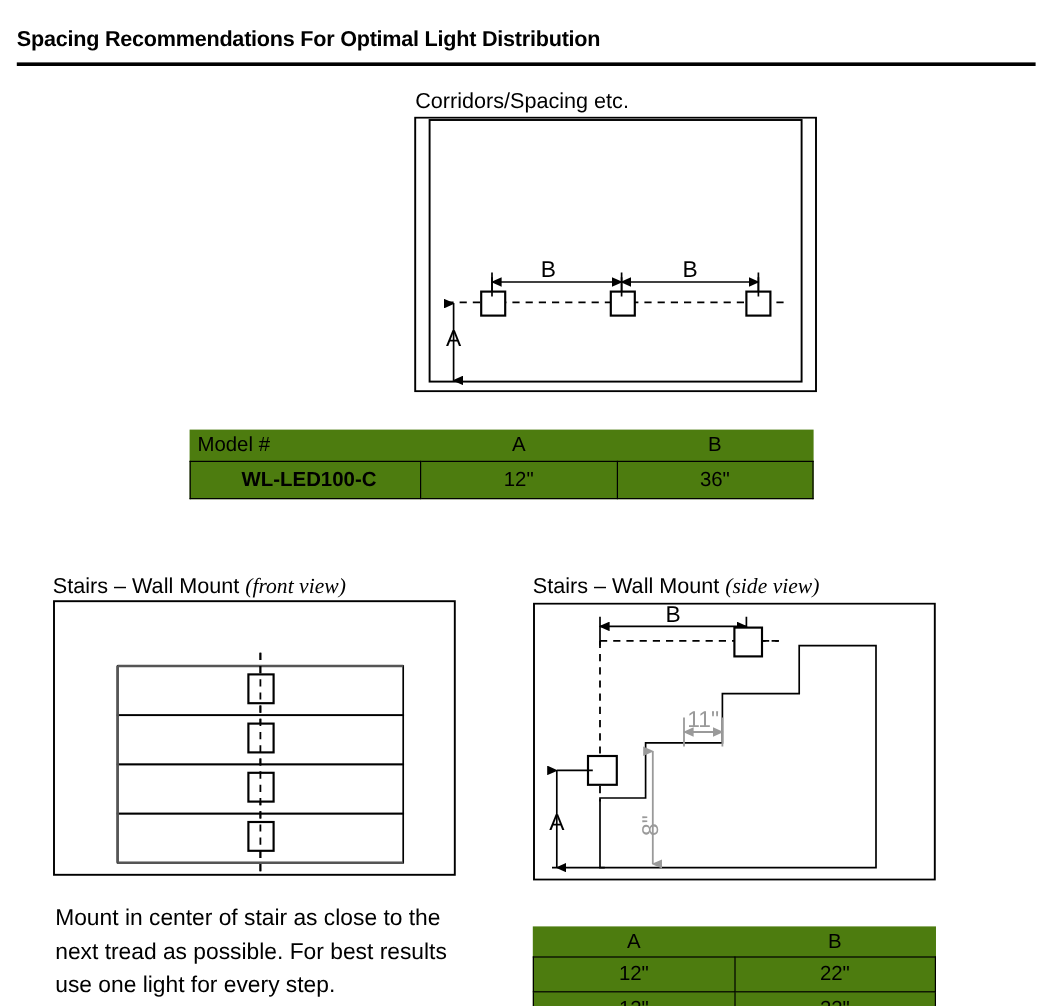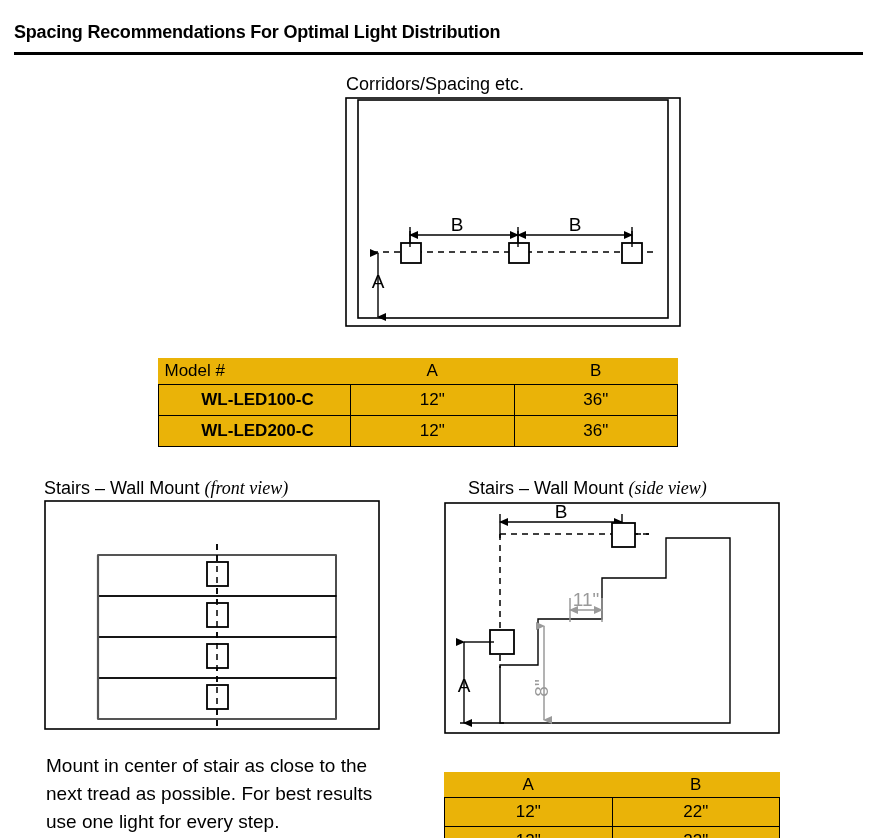--- a/index.html
+++ b/index.html
@@ -61,21 +61,21 @@
   .dimtxt-gray {
     font-family: "Liberation Sans", sans-serif;
     font-size: 19px;
     fill: #9a9a9a;
   }
 
   
   table {
     border-collapse: collapse;
     font-size: 17px;
-    background: #eab308;
+    background: #4d7c0f;
   }
   table td, table th {
     border: 1.5px solid #000000;
     text-align: center;
     font-weight: normal;
     padding: 0;
   }
   .col-head {
     border: none !important;
     font-size: 17px;
@@ -168,25 +168,20 @@
         <tr class="hdrrow">
       <td class="col-head hdr-model">Model #</td>
       <td class="col-head">A</td>
       <td class="col-head">B</td>
     </tr>
     <tr>
       <td class="model">WL-LED100-C</td>
       <td class="val">12"</td>
       <td class="val">36"</td>
     </tr>
-    <tr>
-      <td class="model">WL-LED200-C</td>
-      <td class="val">12"</td>
-      <td class="val">36"</td>
-    </tr>
   </tbody>
     </table>
 
   <div class="abs caption" style="left:44px; top:466px;">
     <span>Stairs – Wall Mount </span><span class="it">(front view)</span>
   </div>
 
   <div class="abs" style="left:44px; top:488px;">
     <svg width="336" height="230" viewBox="0 0 336 230">
 
@@ -207,21 +202,21 @@
       <rect x="163" y="103" width="21" height="24" class="fixture"></rect>
       <rect x="163" y="144" width="21" height="24" class="fixture"></rect>
       <rect x="163" y="185" width="21" height="24" class="fixture"></rect>
 
       <line x1="173" y1="44" x2="173" y2="226" class="dash-thin"></line>
     </svg>
   </div>
 
   <div class="abs" id="step-note">Mount in center of stair as close to the next tread as possible. For best results use one light for every step.</div>
 
-  <div class="abs caption" style="left:468px; top:466px;">
+  <div class="abs caption" style="left:444px; top:466px;">
     <span>Stairs – Wall Mount </span><span class="it">(side view)</span>
   </div>
 
   <div class="abs" style="left:444px; top:490px;">
     <svg width="336" height="232" viewBox="0 0 336 232">
 
       <rect x="1" y="1" width="334" height="230" class="ln"></rect>
 
       <path class="ln-thin" d="M 56 163 L 56 221 L 286 221 L 286 36 L 222 36 L 222 76
                L 158 76 L 158 117 L 94 117 L 94 163 Z"></path>

